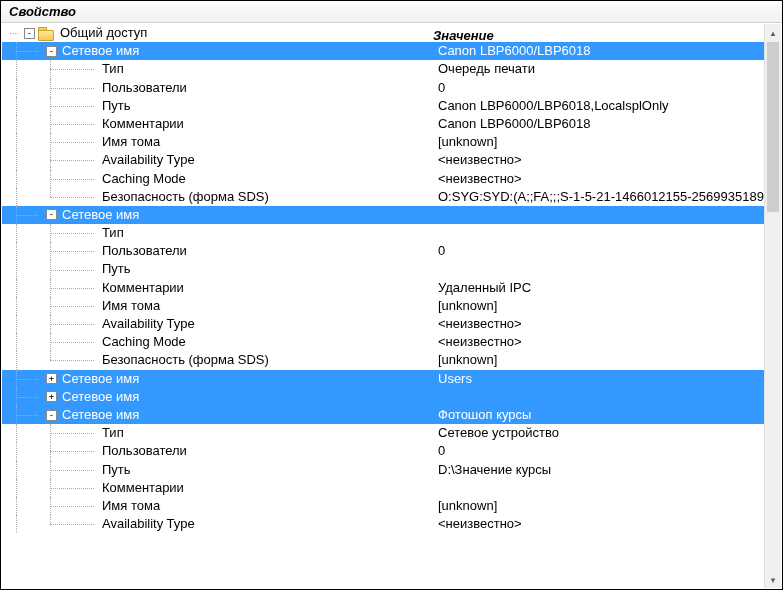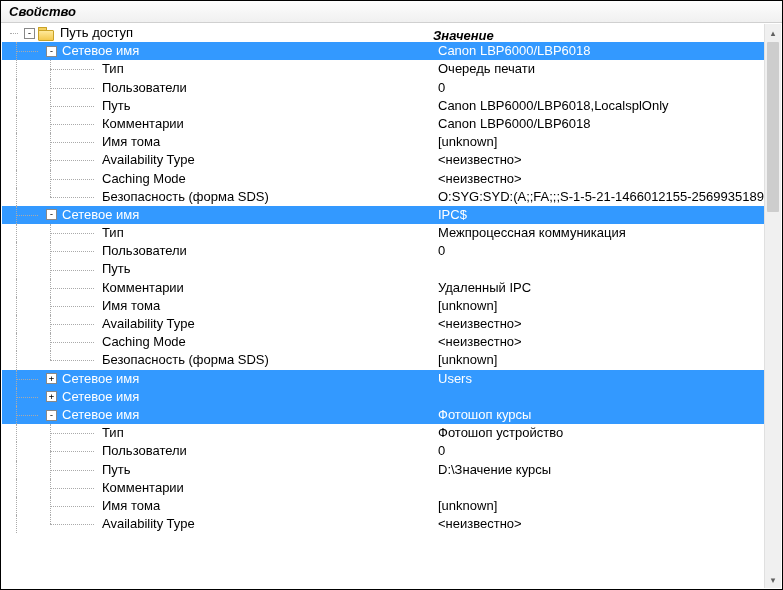--- a/index.html
+++ b/index.html
@@ -145,21 +145,21 @@
 
 <div class="content">
 
   <div class="row">
     <div class="prop">
       <span class="tree-lines" style="width:22px;">
         <span class="dotted-h" style="left:8px;width:8px;"></span>
       </span>
       <span class="expander">-</span>
       <span class="folder-icon"></span>
-      <span class="label">Путь доступ</span>
+      <span class="label">Общий доступ</span>
     </div>
     <div class="val"></div>
   </div>
 
   <div class="row highlight">
     <div class="prop">
       <span class="tree-lines" style="width:44px;">
         <span class="dotted-v" style="left:14px;"></span>
         <span class="dotted-h" style="left:14px;width:22px;"></span>
       </span>
@@ -261,33 +261,31 @@
 
   <div class="row highlight">
     <div class="prop">
       <span class="tree-lines" style="width:44px;">
         <span class="dotted-v" style="left:14px;"></span>
         <span class="dotted-h" style="left:14px;width:22px;"></span>
       </span>
       <span class="expander">-</span>
       <span class="label">Сетевое имя</span>
     </div>
-    <div class="val">IPC$</div>
   </div>
   <div id="g2rows">
       <div class="row">
         <div class="prop">
           <span class="tree-lines" style="width: 98px;">
             <span class="dotted-v" style="left: 14px;"></span>
             <span class="dotted-v" style="left: 48px;"></span>
             <span class="dotted-h" style="left: 48px; width: 44px;"></span>
           </span>
           <span class="label">Тип</span>
         </div>
-        <div class="val">Межпроцессная коммуникация</div>
       </div>
       <div class="row">
         <div class="prop">
           <span class="tree-lines" style="width: 98px;">
             <span class="dotted-v" style="left: 14px;"></span>
             <span class="dotted-v" style="left: 48px;"></span>
             <span class="dotted-h" style="left: 48px; width: 44px;"></span>
           </span>
           <span class="label">Пользователи</span>
         </div>
@@ -398,21 +396,21 @@
   <div id="g5rows">
       <div class="row">
         <div class="prop">
           <span class="tree-lines" style="width: 98px;">
             <span class="dotted-v" style="left: 14px;"></span>
             <span class="dotted-v" style="left: 48px;"></span>
             <span class="dotted-h" style="left: 48px; width: 44px;"></span>
           </span>
           <span class="label">Тип</span>
         </div>
-        <div class="val">Фотошоп устройство</div>
+        <div class="val">Сетевое устройство</div>
       </div>
       <div class="row">
         <div class="prop">
           <span class="tree-lines" style="width: 98px;">
             <span class="dotted-v" style="left: 14px;"></span>
             <span class="dotted-v" style="left: 48px;"></span>
             <span class="dotted-h" style="left: 48px; width: 44px;"></span>
           </span>
           <span class="label">Пользователи</span>
         </div>

